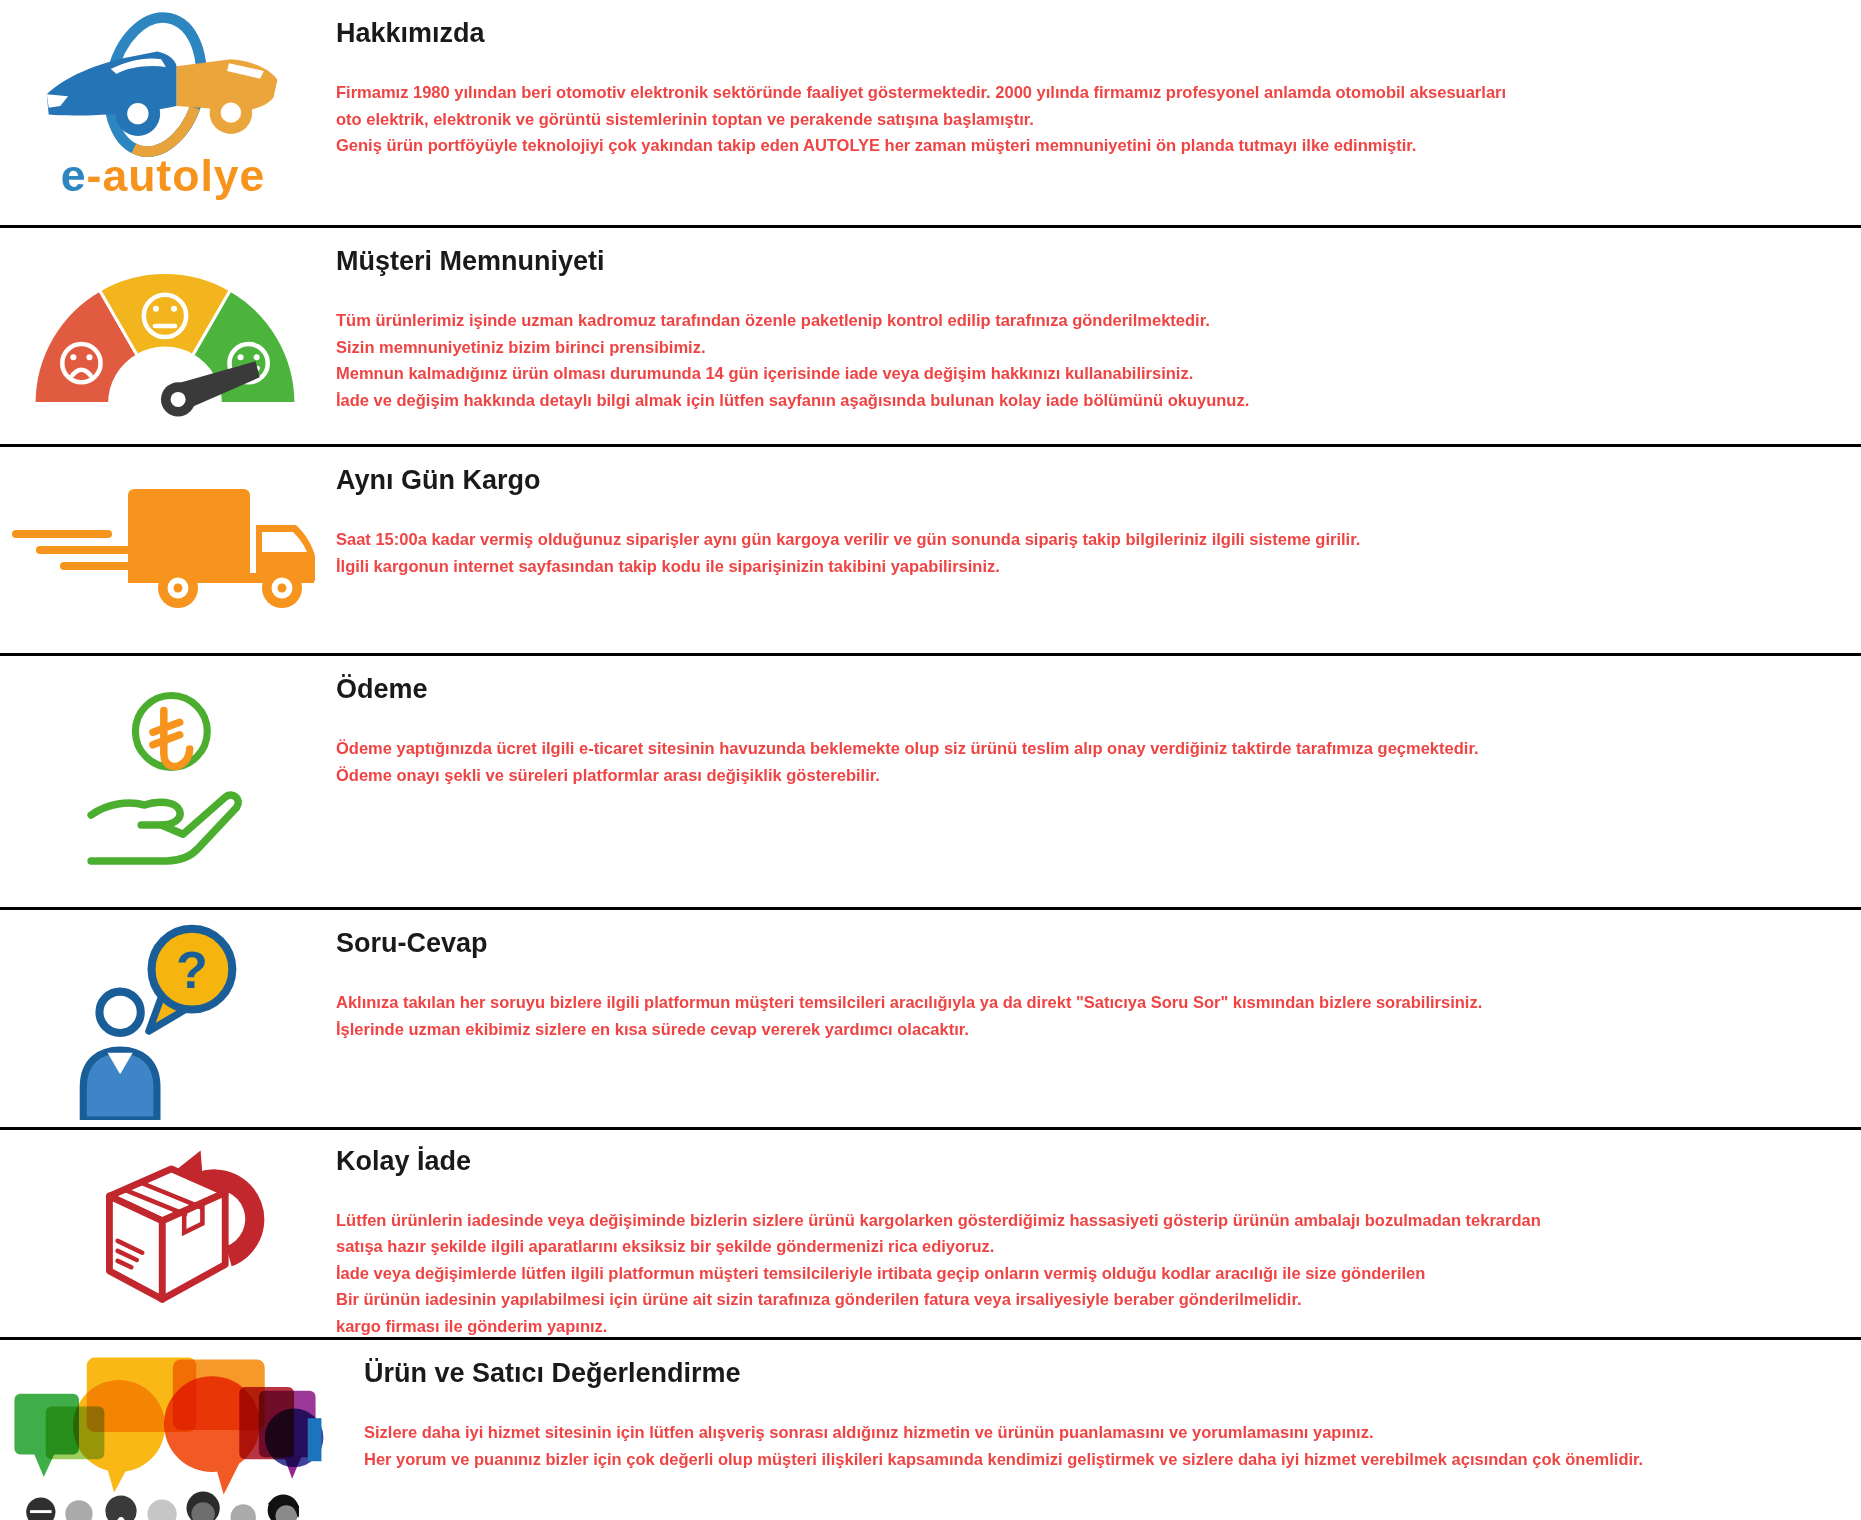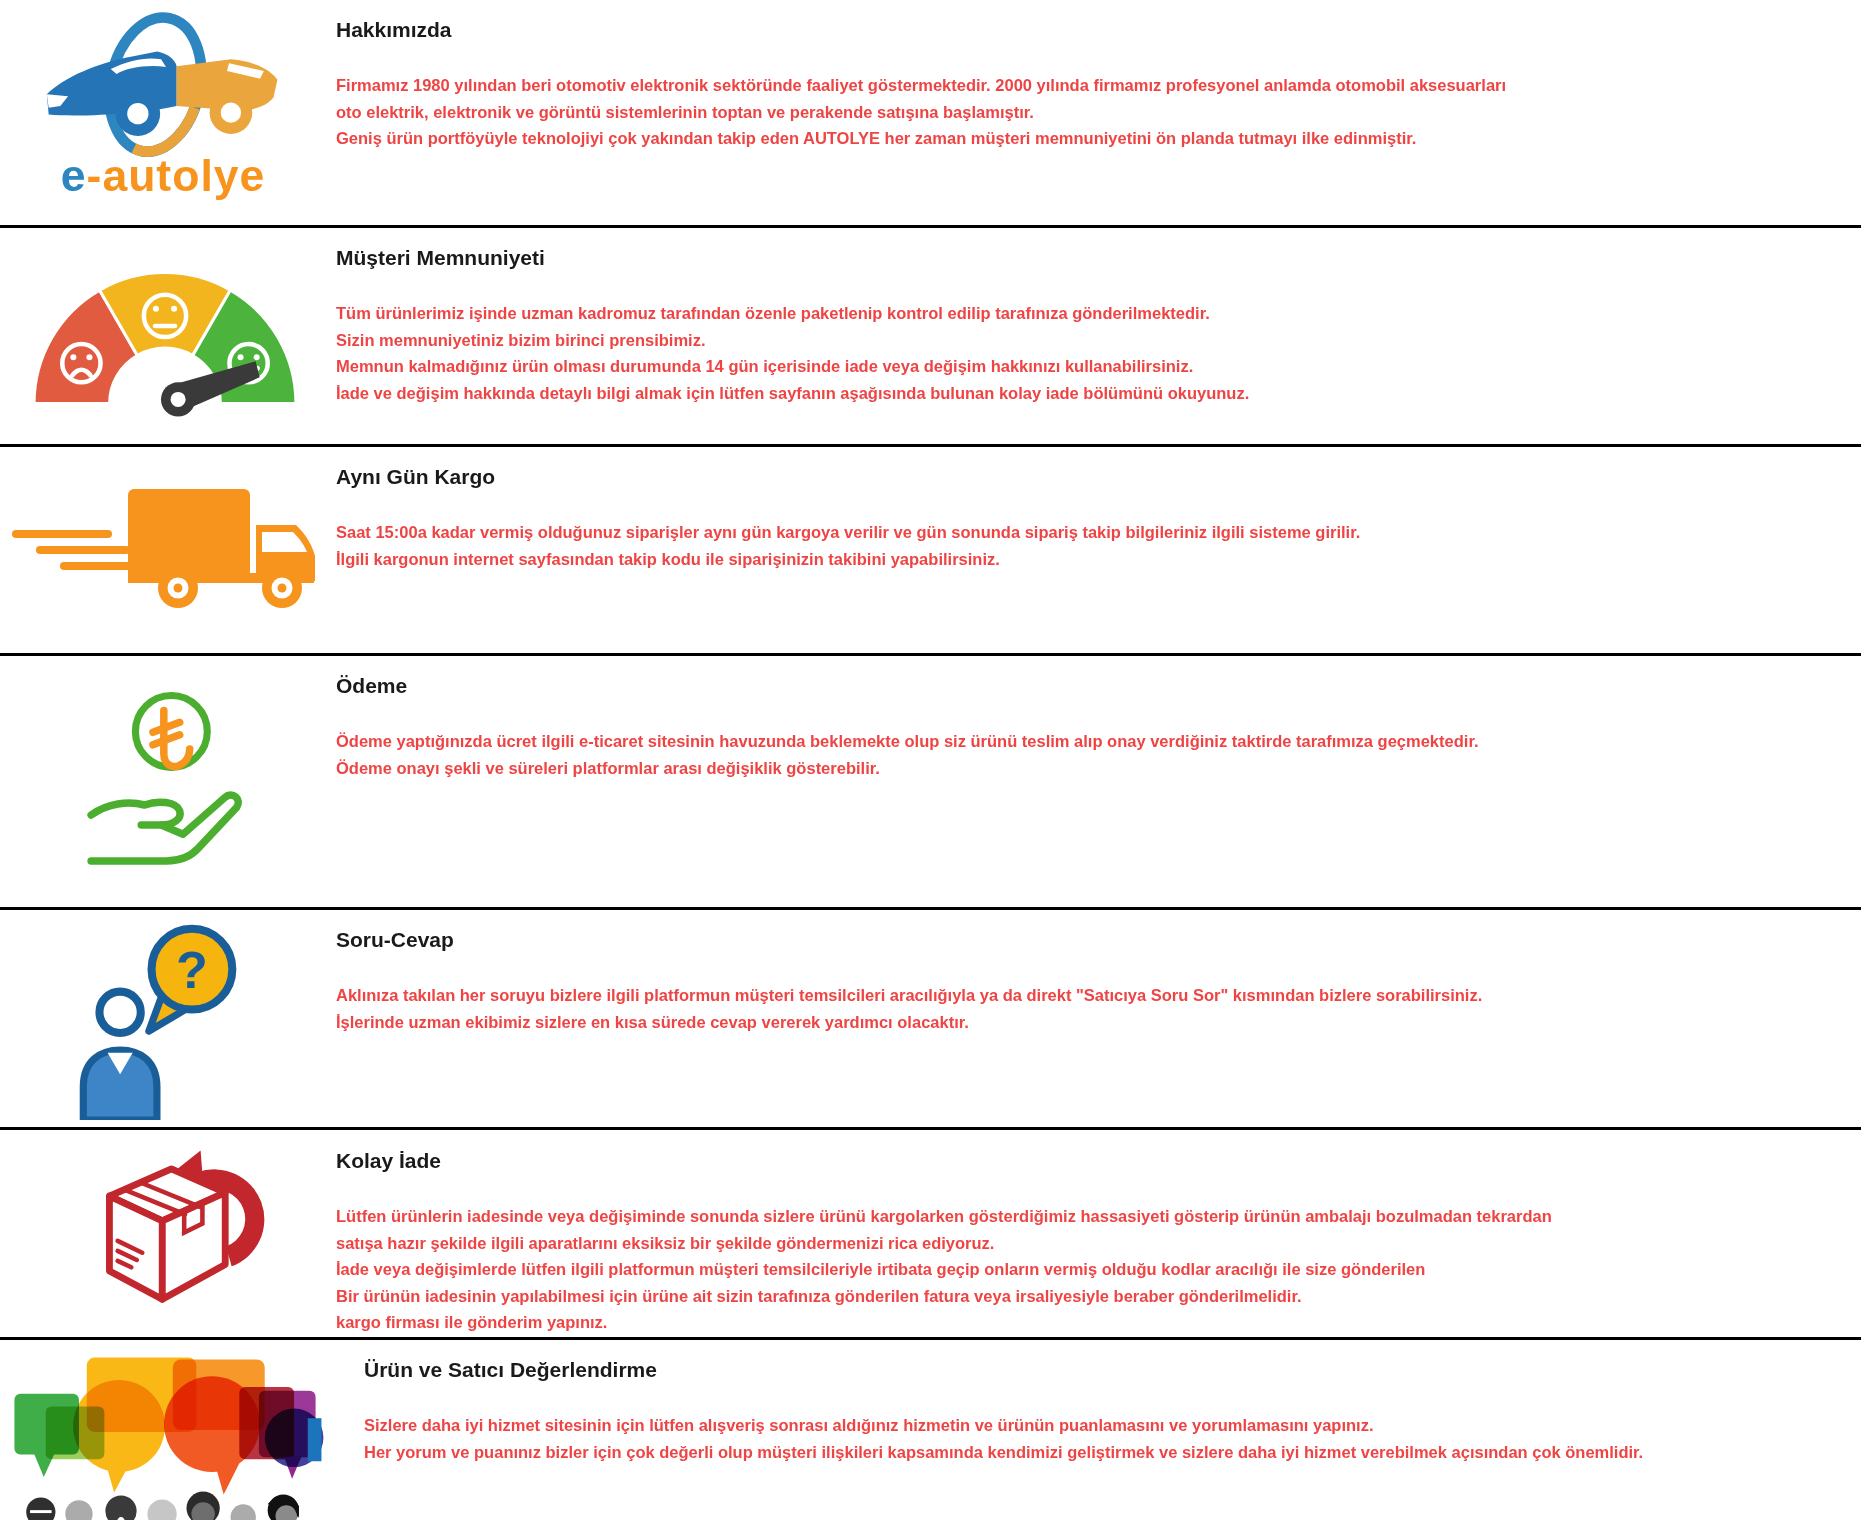--- a/index.html
+++ b/index.html
@@ -12,21 +12,21 @@
   }
   .section.last{border-bottom:none;}
   .s1{height:228px;} .s2{height:219px;} .s3{height:209px;} .s4{height:254px;}
   .s5{height:220px;} .s6{height:210px;align-items:center;} .s7{height:220px;gap:28px;}
   .icon-col{
     flex:0 0 330px;width:330px;display:flex;align-items:center;justify-content:center;
     overflow:hidden;
   }
   .icon-col.top{align-items:flex-start;}
   .text-col{flex:1;padding:16px 26px 0 6px;}
-  .title{font-size:21px;font-weight:700;color:#1a1a1a;margin:2px 0 30px 0;}
+  .title{font-size:27px;font-weight:700;color:#1a1a1a;margin:2px 0 30px 0;}
   .body{font-size:16.5px;font-weight:700;line-height:26.5px;color:#ef4444;}
   .body div{white-space:nowrap;}
   svg text{font-family:"Liberation Sans",sans-serif;}
 </style>
 </head>
 <body>
 
 <div class="section s1">
   <div class="icon-col top">
     <svg width="252" height="204" viewBox="0 0 260 204">
@@ -185,21 +185,21 @@
         <path d="M138,82 L138,106 L158,96 L158,73"></path>
         <path d="M65,115 L92,128"></path>
           <path d="M65,126 L86,136"></path>
           <path d="M65,137 L80,144"></path>
       </g>
     </svg>
   </div>
   <div class="text-col">
     <div class="title">Kolay İade</div>
     <div class="body">
-      <div>Lütfen ürünlerin iadesinde veya değişiminde sonunda sizlere ürünü kargolarken gösterdiğimiz hassasiyeti gösterip ürünün ambalajı bozulmadan tekrardan</div>
+      <div>Lütfen ürünlerin iadesinde veya değişiminde bizlerin sizlere ürünü kargolarken gösterdiğimiz hassasiyeti gösterip ürünün ambalajı bozulmadan tekrardan</div>
       <div>satışa hazır şekilde ilgili aparatlarını eksiksiz bir şekilde göndermenizi rica ediyoruz.</div>
       <div>İade veya değişimlerde lütfen ilgili platformun müşteri temsilcileriyle irtibata geçip onların vermiş olduğu kodlar aracılığı ile size gönderilen</div>
       <div>Bir ürünün iadesinin yapılabilmesi için ürüne ait sizin tarafınıza gönderilen fatura veya irsaliyesiyle beraber gönderilmelidir.</div>
       <div>kargo firması ile gönderim yapınız.</div>
     </div>
   </div>
 </div>
 
 <div class="section s7 last">
   <div class="icon-col top">

